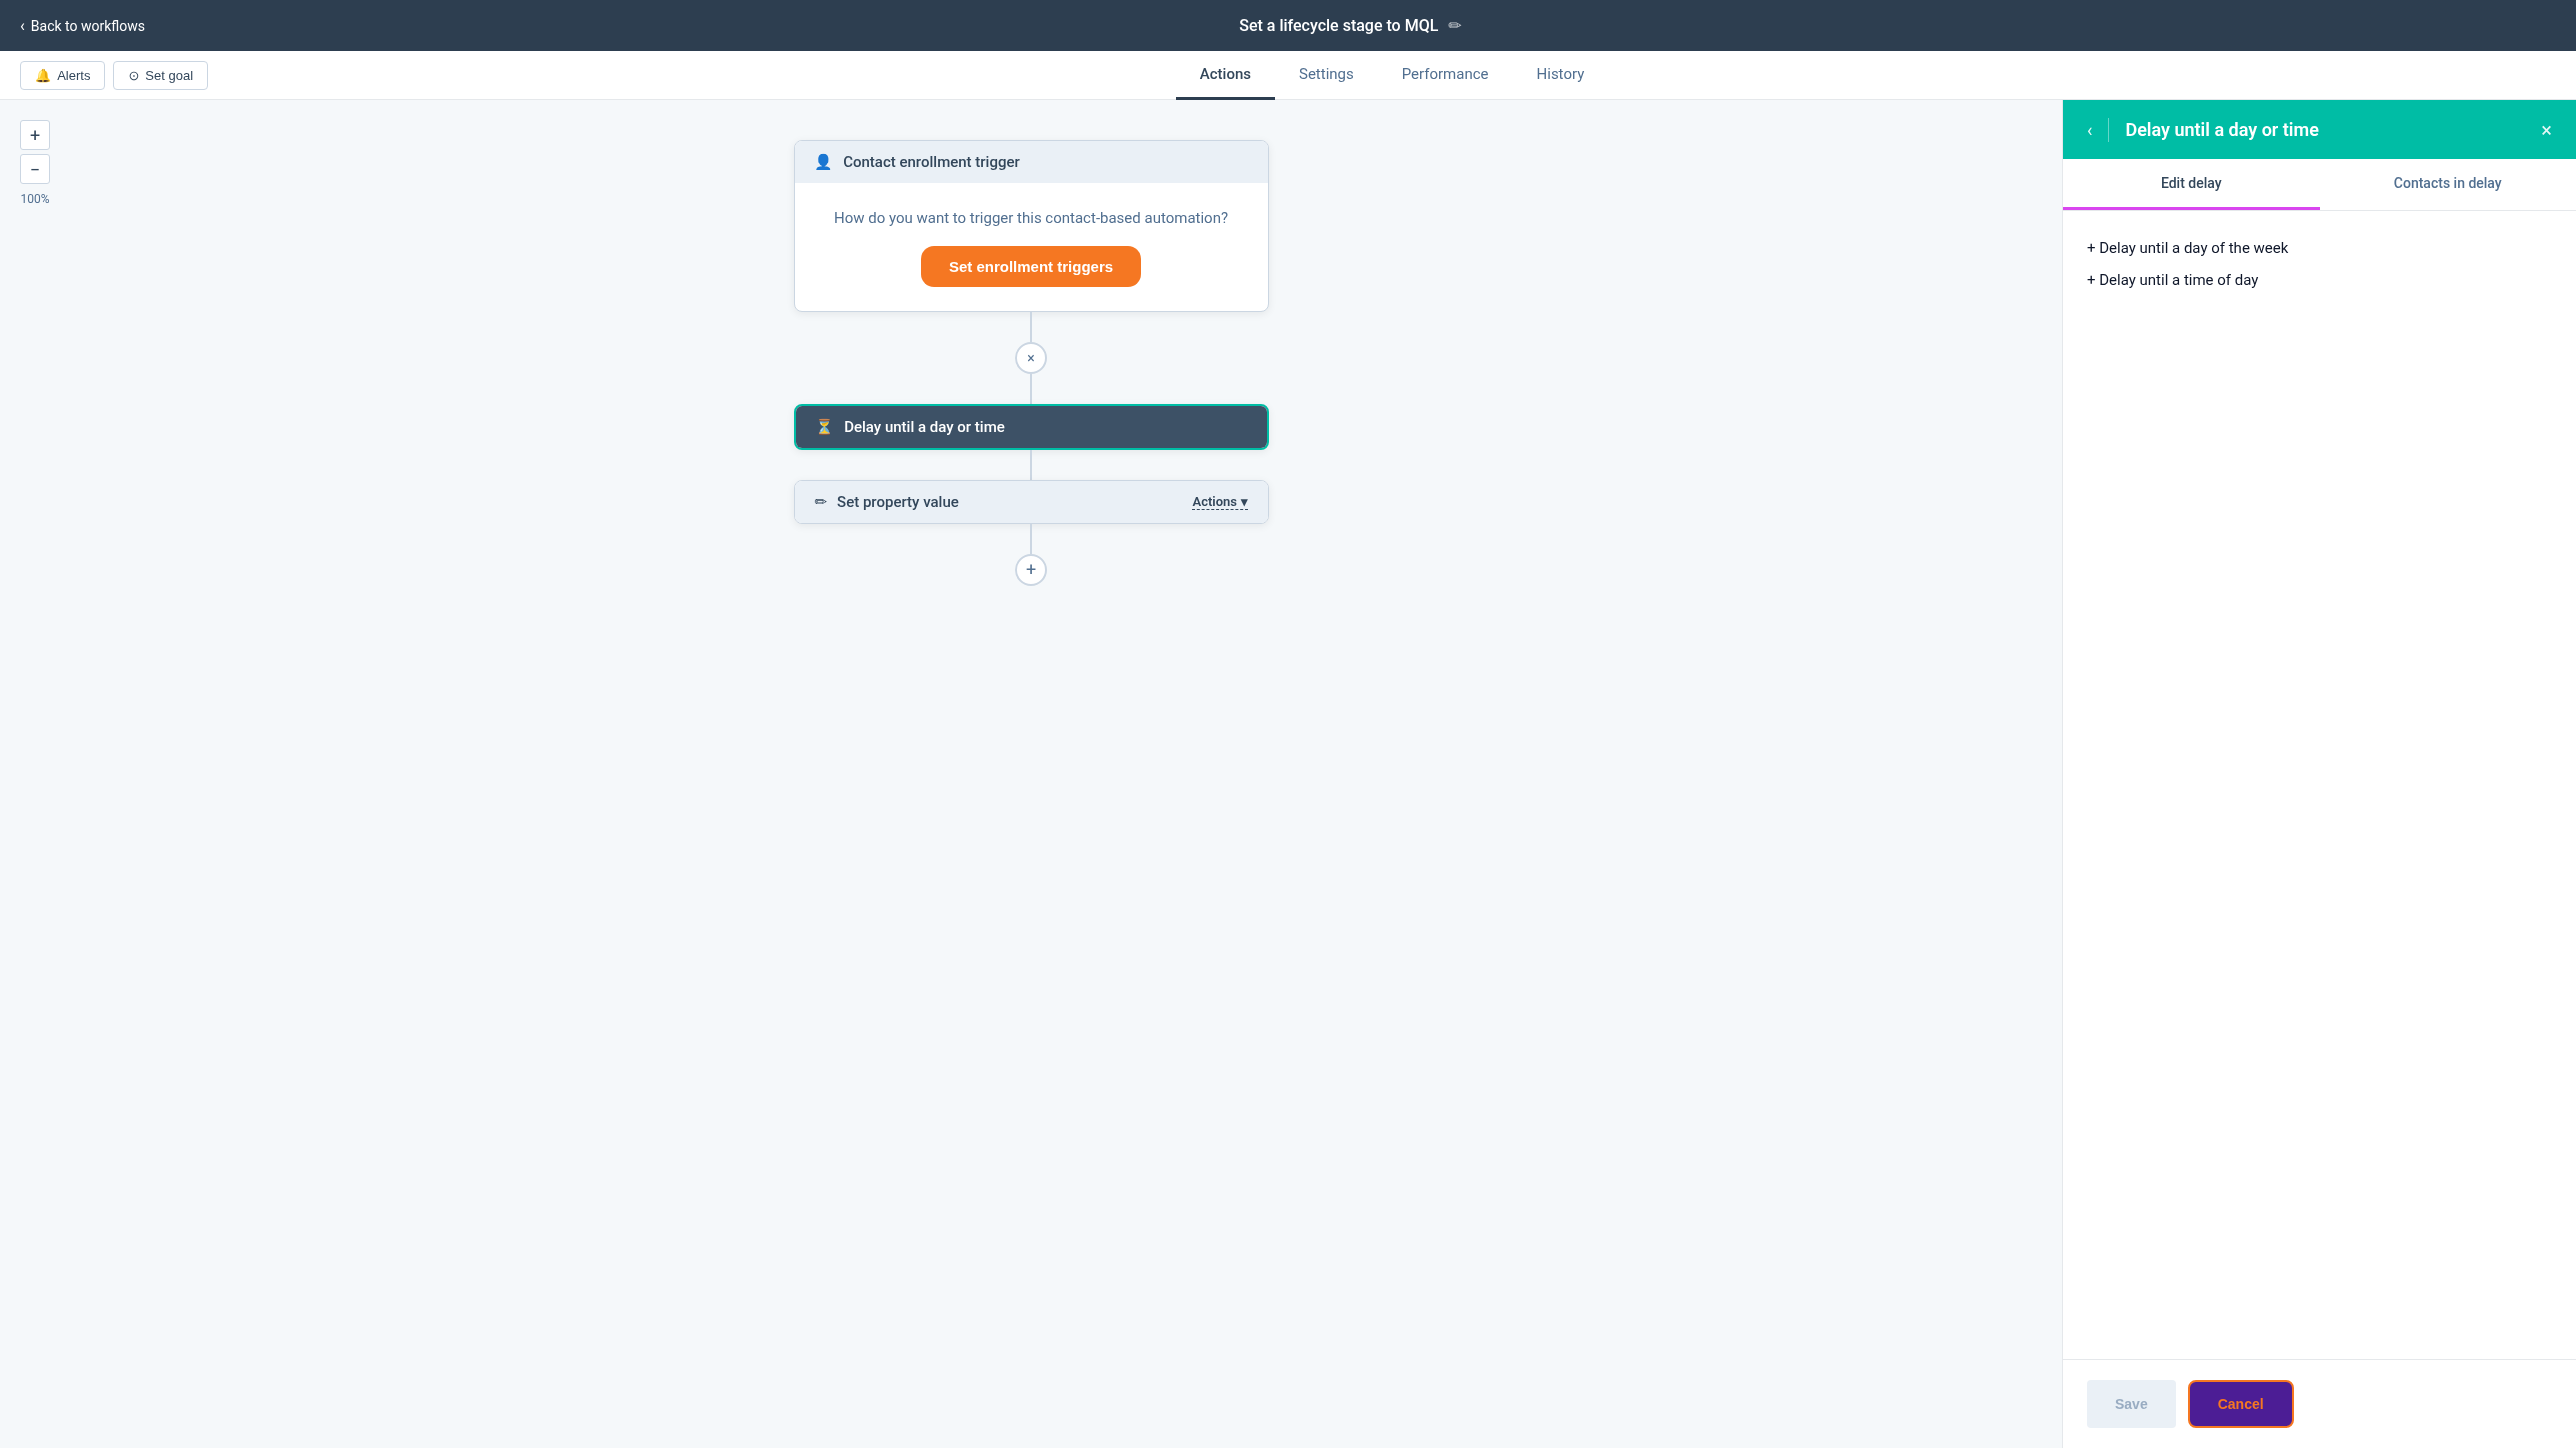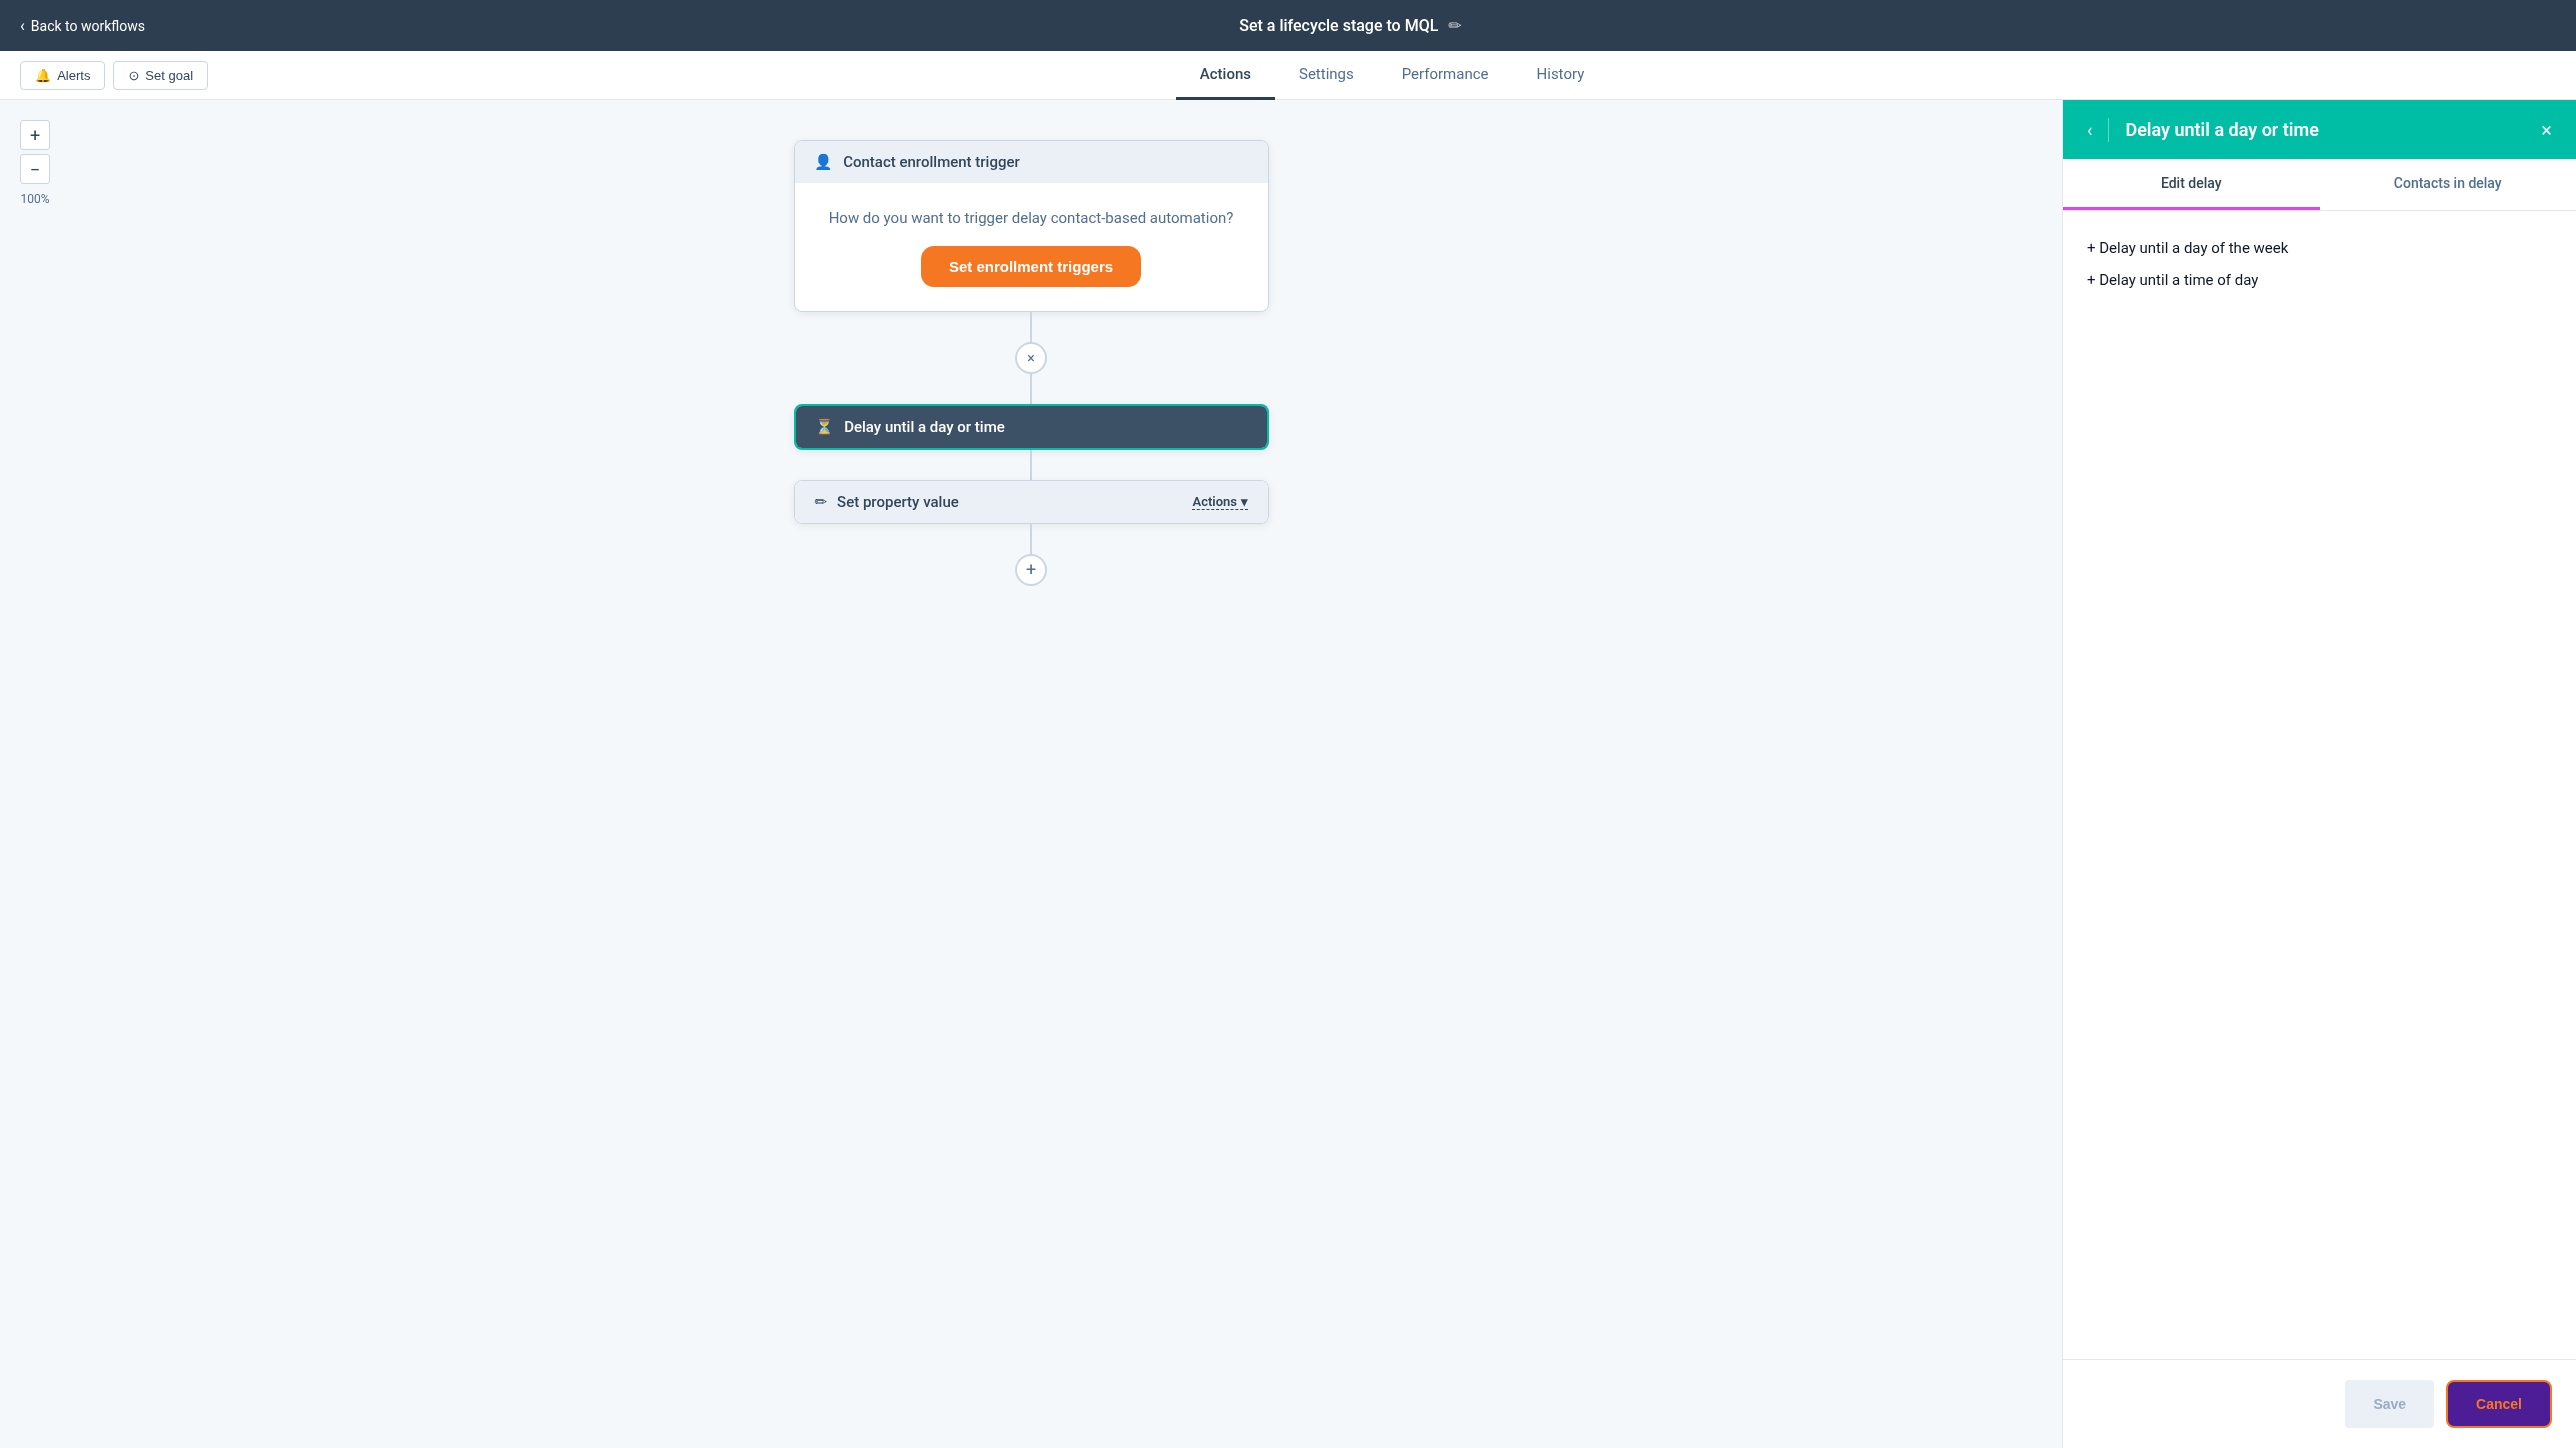--- a/index.html
+++ b/index.html
@@ -321,21 +321,20 @@
       text-decoration: none;
       margin-bottom: 14px;
       cursor: pointer;
     }
 
     
     .panel-footer {
       padding: 20px 24px;
       border-top: 1px solid #e5e8eb;
       display: flex;
-      justify-content: flex-end;
       gap: 12px;
       flex-shrink: 0;
     }
     .btn-save {
       background: #eaf0f6;
       color: #99acc2;
       border: none;
       border-radius: 4px;
       padding: 12px 28px;
       font-size: 14px;
@@ -397,21 +396,21 @@
     </div>
 
     <div class="workflow-nodes">
 
       <div class="node-card">
         <div class="node-header">
           <span>👤</span>
           <span>Contact enrollment trigger</span>
         </div>
         <div class="node-body">
-          <div>How do you want to trigger delay contact-based automation?</div>
+          <div>How do you want to trigger this contact-based automation?</div>
           <button class="enrollment-btn">Set enrollment triggers</button>
         </div>
       </div>
 
       <div class="connector"></div>
       <div class="circle-btn remove">×</div>
       <div class="connector"></div>
 
       <div class="node-card active-delay">
         <div class="node-header dark">

